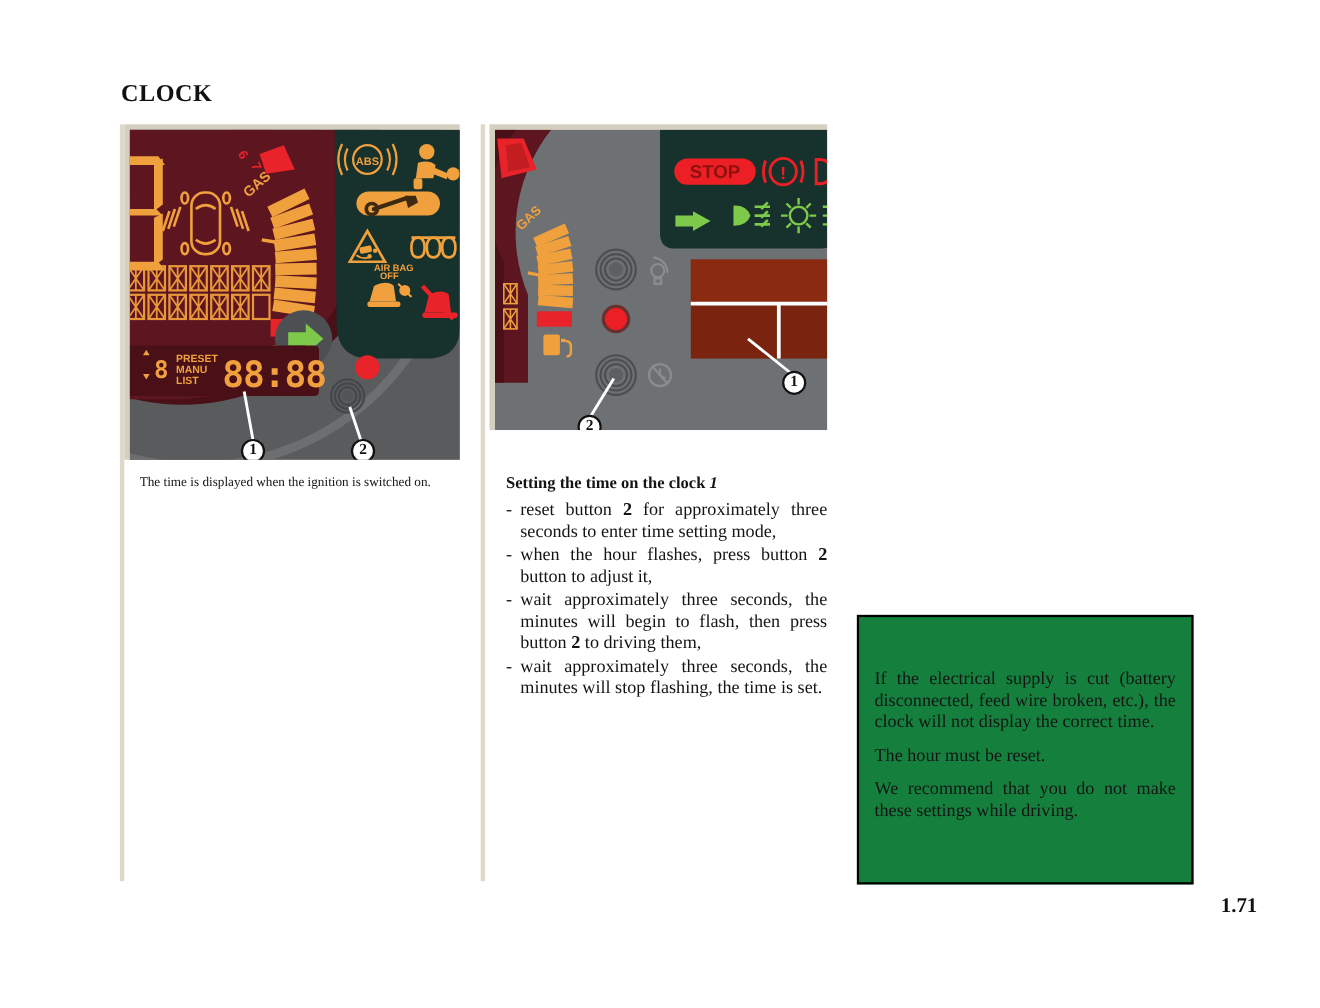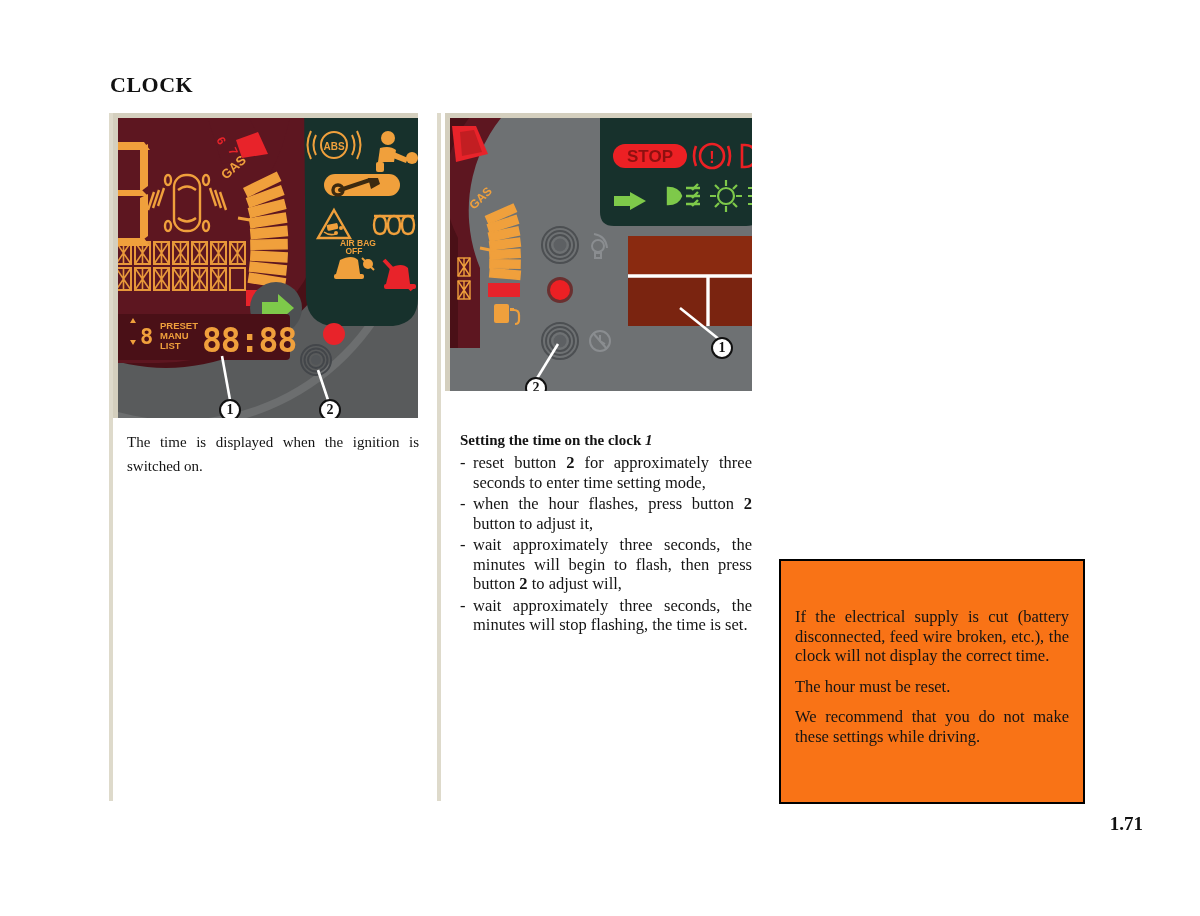--- a/index.html
+++ b/index.html
@@ -44,42 +44,42 @@
   
   .col-text{
     position:absolute;
     font-family:"Liberation Serif", serif;
     color:#141414;
   }
   .tcol-left{left:127px;top:430px;width:292px;}
   .tcol-right{left:460px;top:430px;width:292px;}
 
   .para{
-    font-size:15px;line-height:24px;text-align:justify;
+    font-size:12px;line-height:17px;text-align:justify;
     margin:0 0 14px 0;
     -webkit-hyphens:none;hyphens:none;
   }
   .subhead{
     font-size:15px;line-height:20px;font-weight:bold;margin:0 0 3px 0;
   }
   .subhead i{font-style:italic;}
   .bullets{list-style:none;margin:0;padding:0;}
   .bullets li{
     font-size:16.5px;line-height:19.5px;text-align:justify;
     padding-left:13px;position:relative;margin:0 0 2px 0;
   }
   .bullets li .dash-mark{position:absolute;left:0;top:0;}
   .bullets li b{font-weight:bold;}
 
   
   .warnbox{
     position:absolute;left:779px;top:559px;width:306px;height:245px;
     border:2px solid #000;box-sizing:border-box;
     padding:46px 14px 0 14px;
-    background:#f97316;
+    background:#15803d;
   }
   .warnbox p{
     font-size:16.5px;line-height:19.5px;text-align:justify;
     margin:0 0 11px 0;color:#141414;
   }
   .warnbox p:last-child{margin-bottom:4px;}
 
   
   .pagenum{
     position:absolute;right:57px;top:813px;
@@ -439,21 +439,21 @@
 
   <div class="col-text tcol-left">
     <p class="para">The time is displayed when the ignition is switched on.</p>
   </div>
 
   <div class="col-text tcol-right">
     <div class="subhead"><span>Setting the time on the clock </span><i>1</i></div>
     <ul class="bullets" id="bullet-list">
         <li><span class="dash-mark">-</span><span>reset button </span><b>2</b><span> for approximately three seconds to enter time setting mode,</span></li>
         <li><span class="dash-mark">-</span><span>when the hour flashes, press button </span><b>2</b><span> button to adjust it,</span></li>
-        <li><span class="dash-mark">-</span><span>wait approximately three seconds, the minutes will begin to flash, then press button </span><b>2</b><span> to adjust will,</span></li>
+        <li><span class="dash-mark">-</span><span>wait approximately three seconds, the minutes will begin to flash, then press button </span><b>2</b><span> to driving them,</span></li>
         <li><span class="dash-mark">-</span><span>wait approximately three seconds, the minutes will stop flashing, the time is set.</span></li>
       </ul>
   </div>
 
   <div class="warnbox" id="warnbox">
       <p>If the electrical supply is cut (battery disconnected, feed wire broken, etc.), the clock will not display the correct time.</p>
       <p>The hour must be reset.</p>
       <p>We recommend that you do not make these settings while driving.</p>
     </div>
 

